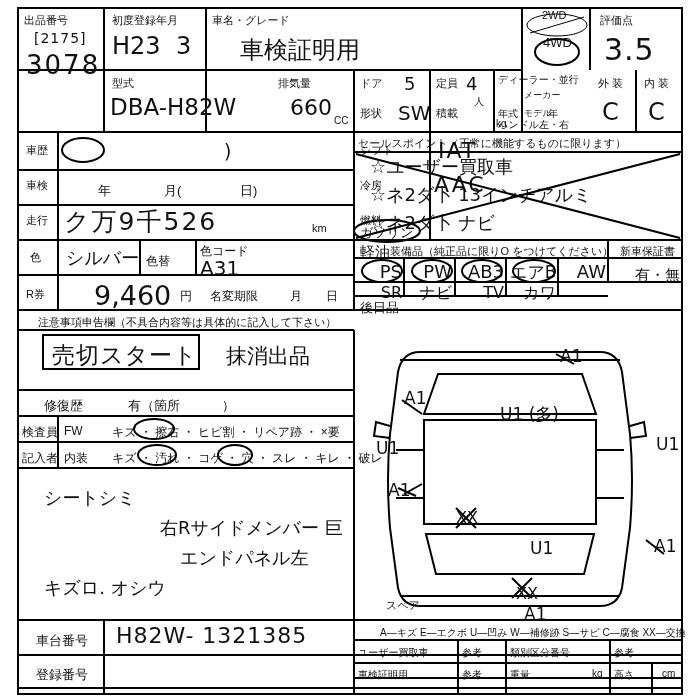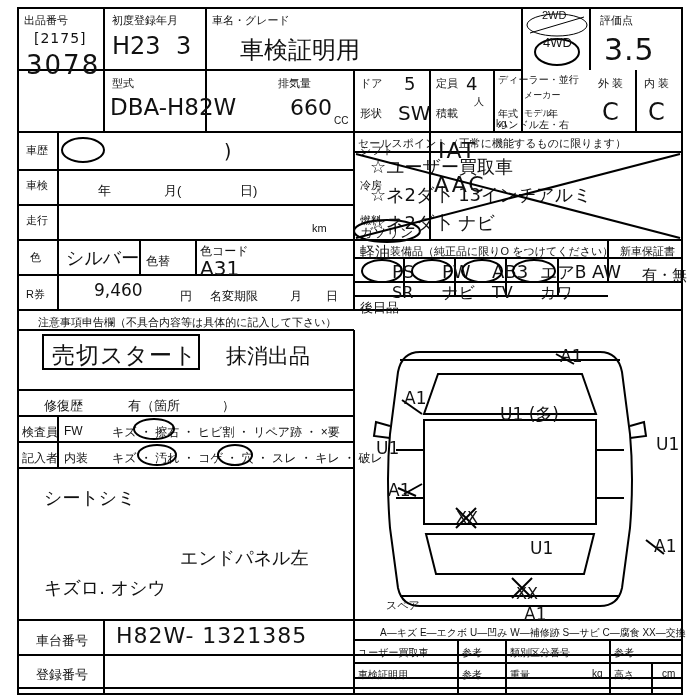--- a/index.html
+++ b/index.html
@@ -5,21 +5,21 @@
   html,body{margin:0;padding:0;}
   body{
     width:700px;height:700px;background:#fff;
     font-family:"Liberation Sans", sans-serif;
     color:#1b1b1b;overflow:hidden;position:relative;
   }
   .sheet{position:absolute;left:0;top:0;width:700px;height:700px;}
   .lbl{position:absolute;font-size:11px;color:#111;white-space:nowrap;}
   .hand{position:absolute;font-family:"DejaVu Sans", sans-serif;color:#111;white-space:nowrap;}
   .hw{font-size:20px;letter-spacing:1px;}
-  .ctr{text-align:left;padding-left:30px;}
+  .ctr{text-align:right;}
   svg{overflow:visible;}
   .nb{position:absolute;}
 </style>
 </head>
 <body>
 
 <div class="sheet">
 
   <svg class="nb" width="700" height="700" style="left:0;top:0">
     <g stroke="#000" fill="none" stroke-width="2">
@@ -139,30 +139,31 @@
   <svg class="nb" style="left:60px;top:136px" width="46" height="28">
     <ellipse cx="23" cy="14" rx="21" ry="12" stroke="#000" fill="none" stroke-width="2"></ellipse>
   </svg>
 
   <div class="lbl" style="left:26px;top:178px">車検</div>
   <div class="lbl" style="left:98px;top:182px;font-size:13px">年</div>
   <div class="lbl" style="left:164px;top:182px;font-size:13px">月(</div>
   <div class="lbl" style="left:240px;top:182px;font-size:13px">日)</div>
 
   <div class="lbl" style="left:26px;top:213px">走行</div>
+  <div class="hand" style="left:64px;top:205px;font-size:25px;letter-spacing:2px">ク万9千526</div>
   <div class="lbl" style="left:312px;top:222px;font-size:11px">km</div>
 
   <div class="lbl" style="left:30px;top:250px">色</div>
   <div class="hand" style="left:66px;top:246px;font-size:18px">シルバー</div>
   <div class="lbl" style="left:146px;top:253px;font-size:12px">色替</div>
   <div class="lbl" style="left:200px;top:243px;font-size:12px">色コード</div>
   <div class="hand" style="left:200px;top:256px;font-size:20px">A31</div>
 
   <div class="lbl" style="left:26px;top:287px">R券</div>
-  <div class="hand" style="left:94px;top:280px;font-size:17px">9,460</div>
+  <div class="hand" style="left:94px;top:280px;font-size:27px">9,460</div>
   <div class="lbl" style="left:180px;top:288px;font-size:12px">円</div>
   <div class="lbl" style="left:210px;top:288px;font-size:12px">名変期限</div>
   <div class="lbl" style="left:290px;top:288px;font-size:12px">月</div>
   <div class="lbl" style="left:326px;top:288px;font-size:12px">日</div>
 
   <div class="lbl" style="left:360px;top:143px">シフト</div>
   <div class="hand" style="left:438px;top:138px;font-size:22px;letter-spacing:2px">IAT</div>
   <div class="lbl" style="left:360px;top:178px">冷房</div>
   <div class="hand" style="left:434px;top:172px;font-size:22px;letter-spacing:2px">AAC</div>
   <div class="lbl" style="left:360px;top:213px">燃料</div>
@@ -223,20 +224,21 @@
 
   <div class="lbl" style="left:112px;top:424px;font-size:12px">キズ ・ 擦右 ・ ヒビ割 ・ リペア跡 ・ ×要</div>
   <div class="lbl" style="left:112px;top:450px;font-size:12px">キズ ・ 汚れ ・ コゲ ・ 穴 ・ スレ ・ キレ ・ 破レ</div>
   <svg class="nb" style="left:110px;top:418px" width="240" height="54">
     <ellipse cx="44" cy="11" rx="20" ry="10" stroke="#000" fill="none" stroke-width="2"></ellipse>
     <ellipse cx="47" cy="37" rx="19" ry="10" stroke="#000" fill="none" stroke-width="2"></ellipse>
     <ellipse cx="125" cy="37" rx="17" ry="10" stroke="#000" fill="none" stroke-width="2"></ellipse>
   </svg>
 
   <div class="hand" style="left:44px;top:486px;font-size:18px">シートシミ</div>
+  <div class="hand" style="left:160px;top:516px;font-size:18px">右Rサイドメンバー 巨</div>
   <div class="hand" style="left:180px;top:546px;font-size:18px">エンドパネル左</div>
   <div class="hand" style="left:44px;top:576px;font-size:18px">キズロ. オシウ</div>
 
   <svg class="nb" style="left:360px;top:338px" width="318" height="282">
     <g stroke="#000" fill="none" stroke-width="2">
 
       <path d="M60 14 L240 14 Q258 14 262 34 L270 96 Q274 140 270 190 L262 250 Q258 268 240 268 L60 268 Q42 268 38 250 L30 190 Q26 140 30 96 L38 34 Q42 14 60 14 Z"></path>
 
       <path d="M78 36 L222 36 L236 76 L64 76 Z"></path>
 

